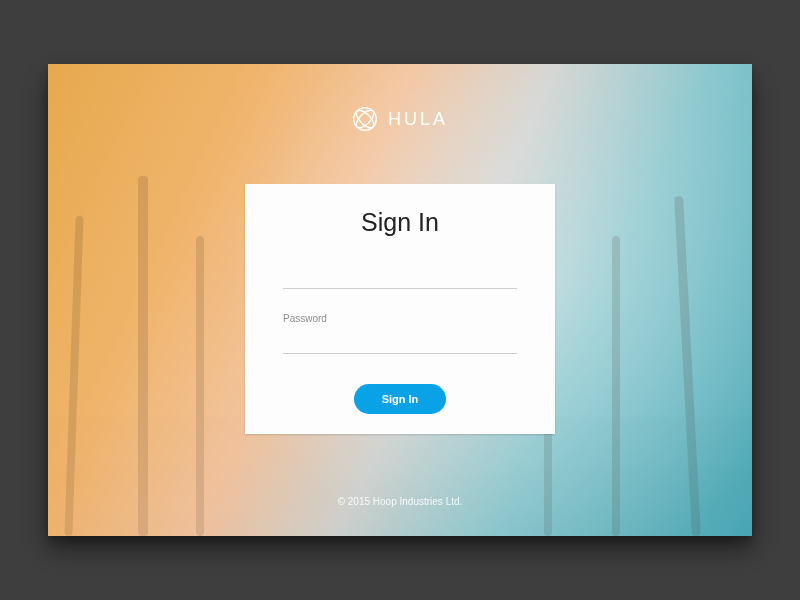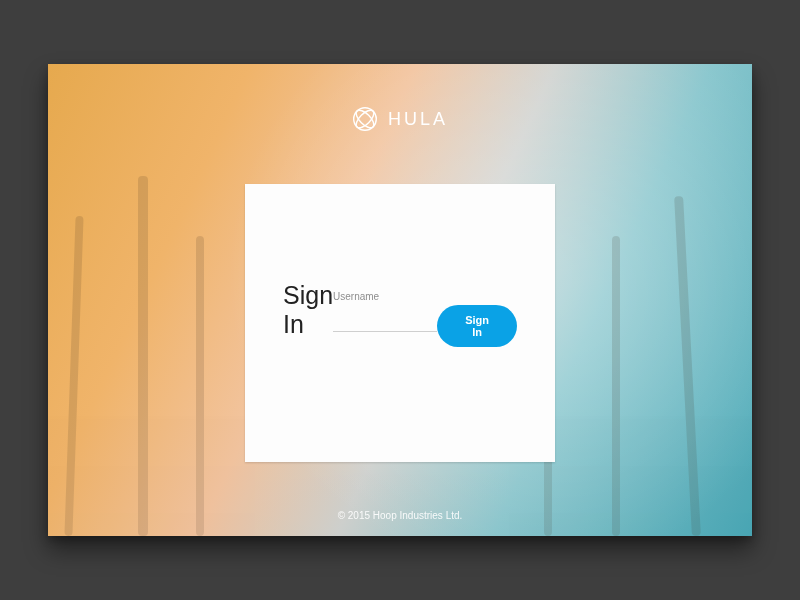--- a/index.html
+++ b/index.html
@@ -55,25 +55,25 @@
   .brand svg { display:block; }
   .brand-name {
     font-weight:300;
     font-size:18px;
     letter-spacing:3px;
   }
 
   .card {
     margin-top: 20px;
     width: 310px;
-    height: 278px;
+    height: 250px;
     background:#fdfdfd;
     box-shadow: 0 1px 2px rgba(0,0,0,0.15);
     z-index:2;
-    display:flex; flex-direction:row; align-items:center;
+    display:flex; flex-direction:column; align-items:center;
     padding: 24px 38px 24px 38px;
   }
   .card h1 {
     font-weight:300;
     font-size:25px;
     color:#222;
     margin-bottom: 26px;
   }
   .field {
     width:100%;
@@ -101,21 +101,21 @@
     color:#fff;
     border:none;
     border-radius:999px;
     font-size:11px;
     font-weight:600;
     padding:9px 28px;
     cursor:pointer;
   }
 
   .footer {
-    margin-top:16px;
+    margin-top:30px;
     font-size:10px;
     font-weight:300;
     color:rgba(255,255,255,0.9);
     z-index:2;
   }
 </style>
 </head>
 <body>
 
 <div class="stage">
@@ -138,23 +138,26 @@
         <ellipse cx="13" cy="13" rx="11.3" ry="5.2" transform="rotate(-45 13 13)"></ellipse>
       </svg>
     </span>
     <span class="brand-name">HULA</span>
   </div>
 
   <div class="card">
     <h1>Sign In</h1>
 
     <div class="field">
-      <label>Username</label>
       <input type="text" value="" style="">
     </div>
 
+    <div class="field">
+      <label>Password</label>
+      <input type="password" value="" style="">
+    </div>
 
     <button class="submit">Sign In</button>
   </div>
 
   <div class="footer">© 2015 Hoop Industries Ltd.</div>
 
 </div>
 
 </body></html>

